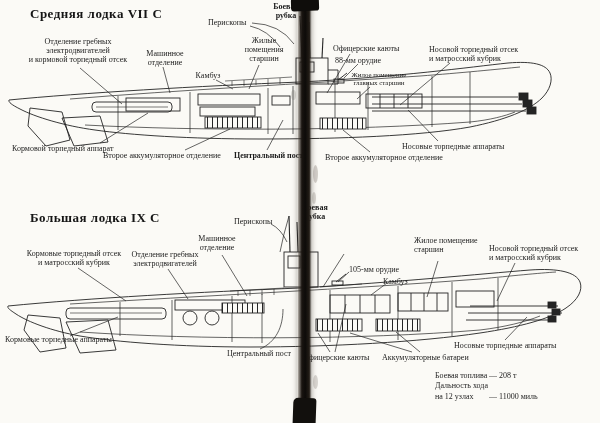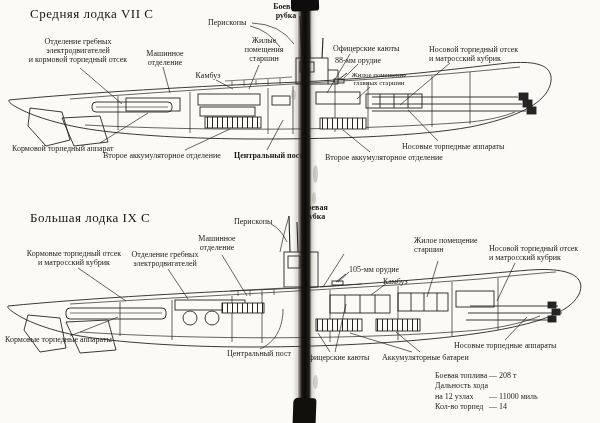--- a/index.html
+++ b/index.html
@@ -3,21 +3,21 @@
 <meta charset="utf-8">
 <style>
   html,body{margin:0;padding:0;background:#e8e8e8}
   .page{position:relative;width:600px;height:423px;background:#fbfaf6;overflow:hidden;
         font-family:"Liberation Serif",serif;color:#1c1c1c}
   .art{position:absolute;left:0;top:0;z-index:1}
   .lbl{position:absolute;z-index:3;font-size:8px;line-height:1.13;white-space:pre-line;color:#1b1b1b}
   .c{text-align:center}
   .b{font-weight:bold}
   .sm{font-size:6.9px}
-  .title{position:absolute;z-index:3;margin:0;font-size:13px;font-weight:normal;letter-spacing:.5px;color:#151515}
+  .title{position:absolute;z-index:3;margin:0;font-size:13px;font-weight:bold;letter-spacing:.5px;color:#151515}
   .fold{position:absolute;z-index:5;top:0;bottom:0;left:297px;width:15px;
         background:linear-gradient(90deg,rgba(90,80,70,0) 0%,rgba(70,60,50,.5) 10%,#1a1511 32%,#0d0b09 55%,#231d17 82%,rgba(90,80,70,.12) 100%);
         box-shadow:0 0 5px rgba(40,30,20,.35)}
   .fold::before{content:"";position:absolute;top:-2px;left:-6px;width:28px;height:13px;background:#0f0d0b;border-radius:3px;transform:rotate(-2deg)}
   .fold::after{content:"";position:absolute;bottom:-3px;left:-4px;width:23px;height:28px;background:#12100d;border-radius:5px 3px 0 0;transform:rotate(2deg)}
   .smudge{position:absolute;z-index:4;background:#6f675e;border-radius:50%}
   .specs{position:absolute;z-index:3;left:435px;top:371px;font-size:8px;line-height:1.3}
   .srow{display:flex}
   .sl{display:inline-block;width:54px}
   .sv{display:inline-block}
@@ -260,24 +260,20 @@
       <span class="sv">—  208 т</span>
     </div>
     <div class="srow">
       <span class="sl">Дальность хода</span>
       <span class="sv"></span>
     </div>
     <div class="srow">
       <span class="sl">на 12 узлах</span>
       <span class="sv">—  11000 миль</span>
     </div>
-    <div class="srow">
-      <span class="sl">Кол-во торпед</span>
-      <span class="sv">—  14</span>
-    </div>
   </div>
 
   <div class="fold"></div>
   <div class="smudge" style="left:313px;top:165px;width:5px;height:18px;opacity:.30"></div>
   <div class="smudge" style="left:312px;top:192px;width:4px;height:12px;opacity:.25"></div>
   <div class="smudge" style="left:291px;top:90px;width:5px;height:10px;opacity:.22"></div>
   <div class="smudge" style="left:313px;top:375px;width:5px;height:14px;opacity:.25"></div>
 
 </div>
 

